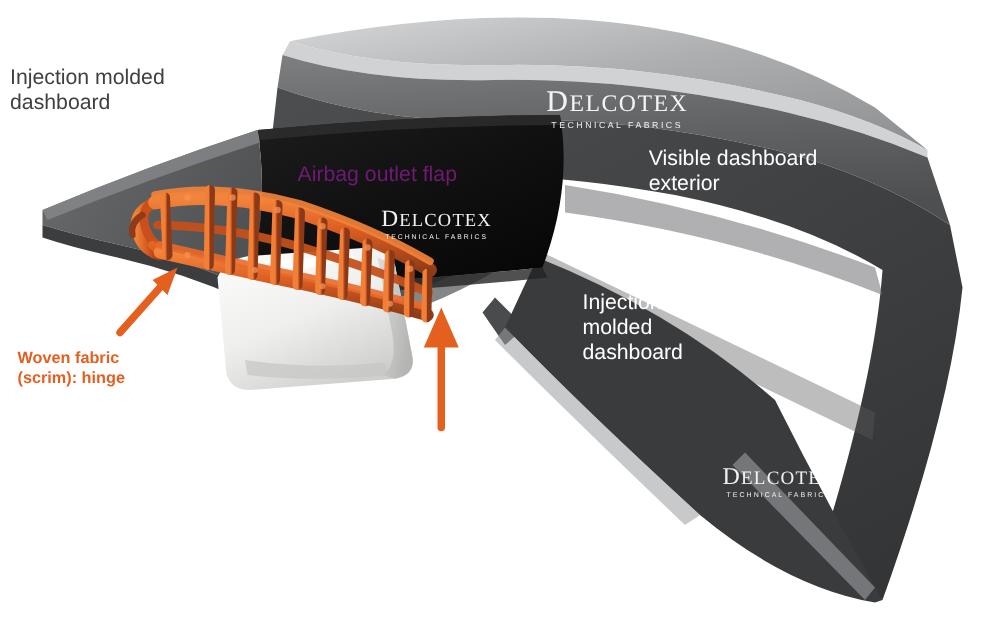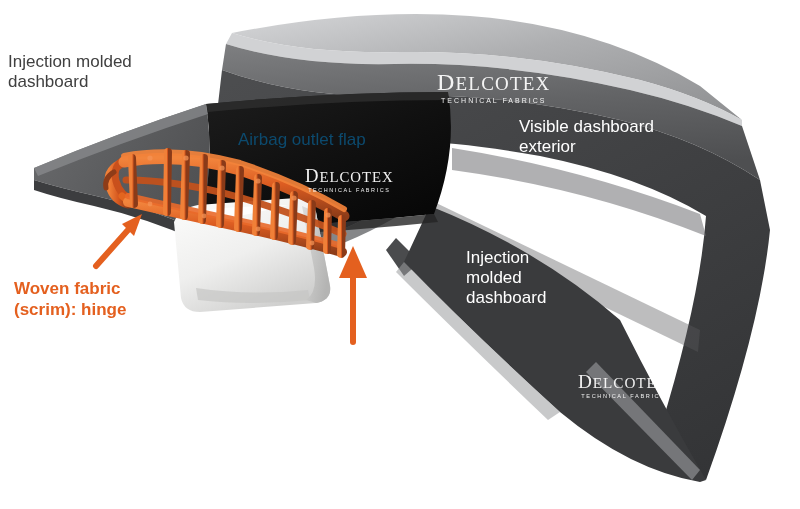--- a/index.html
+++ b/index.html
@@ -6,26 +6,26 @@
   body{width:800px;height:509px;overflow:hidden;
        font-family:"Liberation Sans",sans-serif;}
   #stage{position:relative;width:800px;height:509px;background:#ffffff;}
   svg.diagram{position:absolute;left:0;top:0;width:800px;height:509px;}
 
   .lbl{position:absolute;white-space:pre-line;line-height:1.18;}
 
   .lbl-dark{color:#404040;font-size:17px;}
   .lbl-white{color:#ffffff;font-size:17px;}
   .lbl-module{color:#3d3d3d;font-size:17px;}
-  .lbl-orange{color:#E4601F;font-size:17px;font-weight:bold;line-height:1.25;}
+  .lbl-orange{color:#E4601F;font-size:13px;font-weight:bold;line-height:1.25;}
 
   #lab-injection-tl{left:8px;top:52px;}
-  #lab-outlet-flap{left:238px;top:130px;color:#0c4a6e;}
+  #lab-outlet-flap{left:238px;top:130px;color:#701a75;}
   #lab-visible-ext{left:519px;top:117px;text-align:left;}
-  #lab-injection-r{left:466px;top:248px;}
+  #lab-injection-r{left:466px;top:232px;}
   #lab-module{left:192px;top:226px;}
   #lab-hinge{left:14px;top:278px;}
   #lab-reinf{left:256px;top:355px;}
 
   .logo{position:absolute;text-align:center;color:#ffffff;
         font-family:"Liberation Serif",serif;line-height:1;}
   .logo .nm{display:block;font-size:19px;letter-spacing:1.2px;font-variant:small-caps;}
   .logo .nm .cap{font-size:24px;}
   .logo .sub{display:block;margin-top:3px;font-family:"Liberation Sans",sans-serif;
              font-size:7px;letter-spacing:2.0px;}

